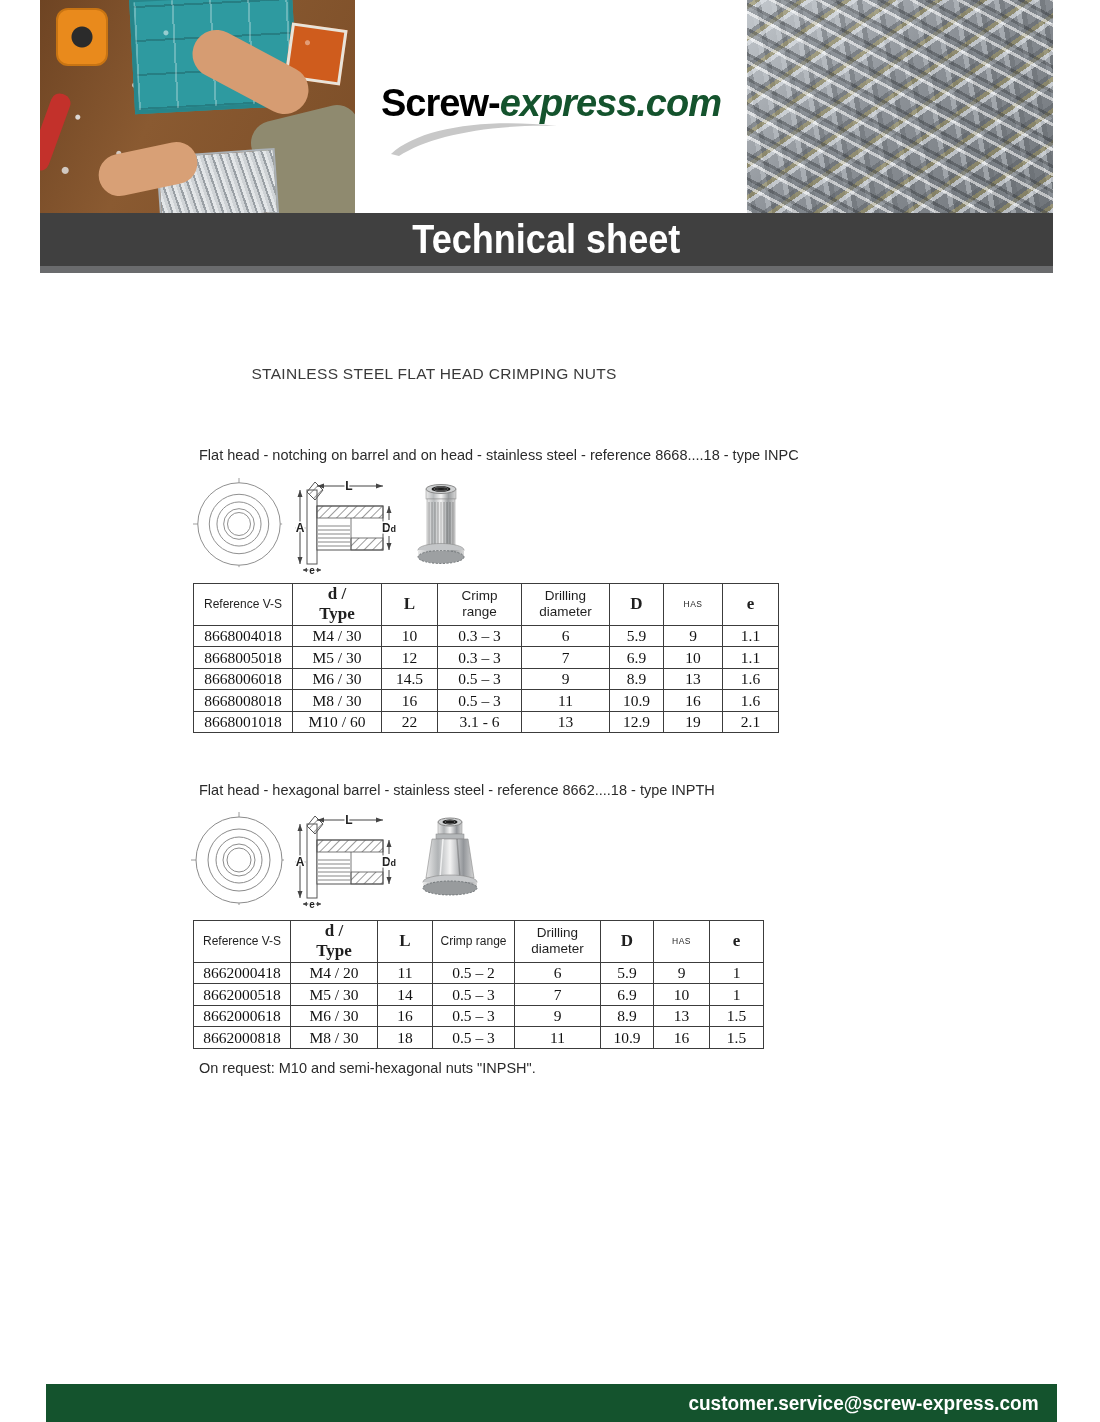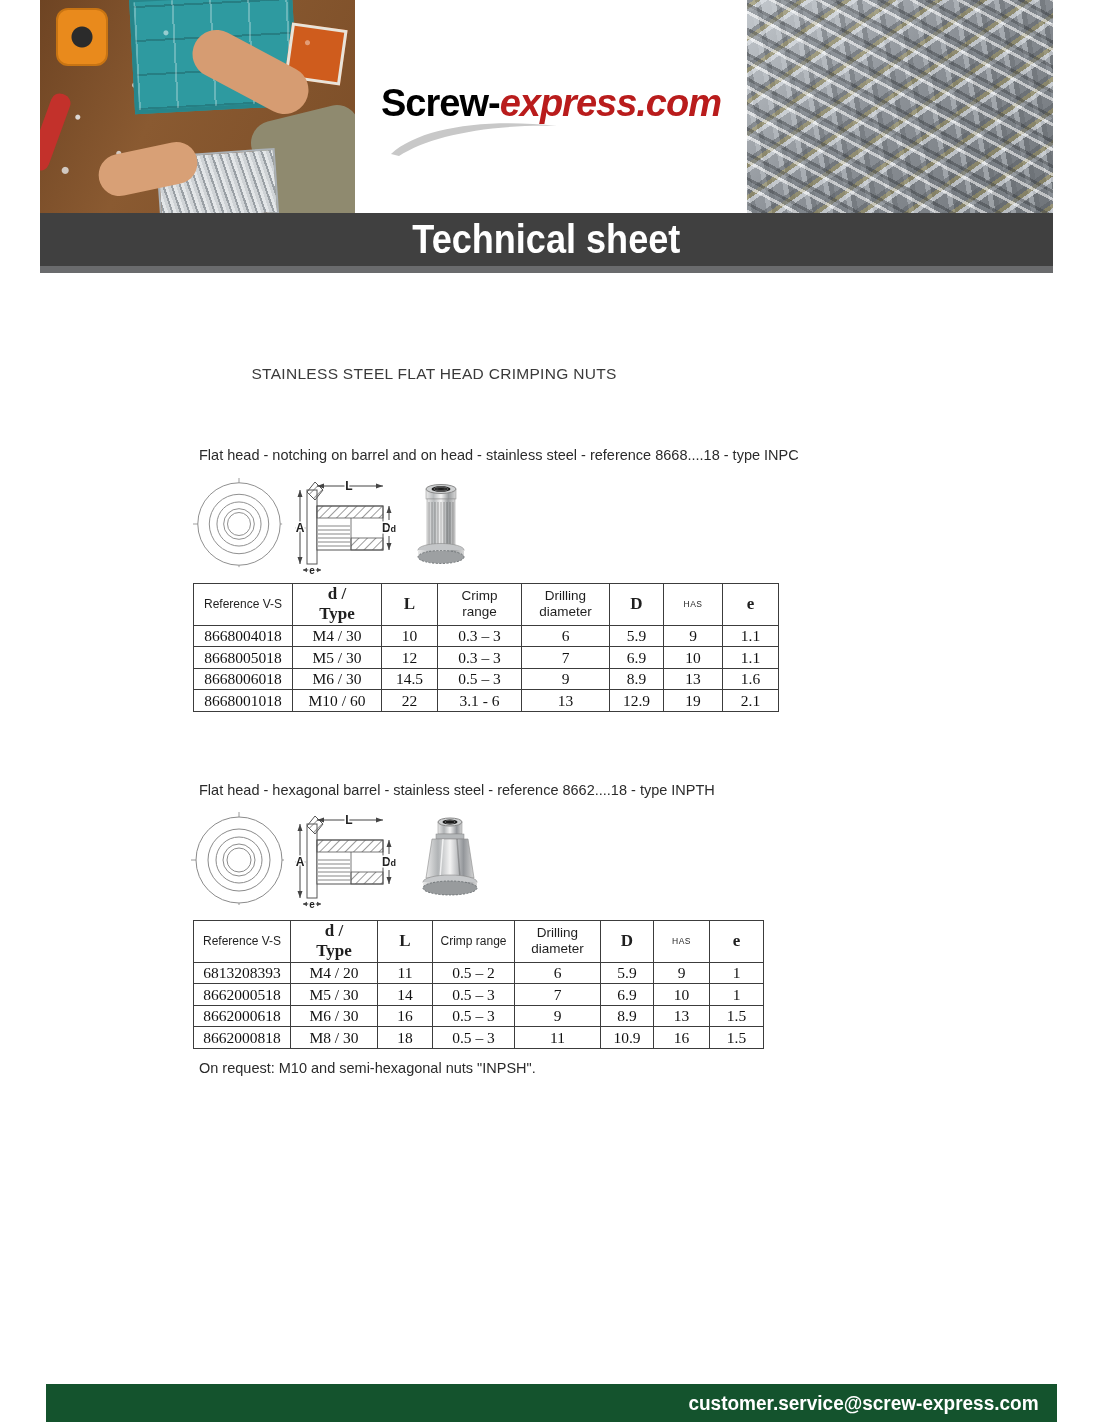--- a/index.html
+++ b/index.html
@@ -38,21 +38,21 @@
     background:
       radial-gradient(circle at 12% 55%,rgba(230,230,230,.9) 0 2px,transparent 3px),
       radial-gradient(circle at 25% 72%,rgba(230,230,230,.8) 0 2px,transparent 3px),
       radial-gradient(circle at 8% 80%,rgba(230,230,230,.8) 0 3px,transparent 4px),
       radial-gradient(circle at 30% 40%,rgba(230,230,230,.7) 0 2px,transparent 3px);}
 
   #logo-area{left:355px;top:0;width:392px;height:213px;background:#ffffff;}
   .logo-line{position:absolute;left:0;right:0;top:82px;text-align:center;white-space:nowrap;
     font-size:38px;font-weight:700;letter-spacing:-1px;}
   .logo-prefix{color:#000000;}
-  .logo-suffix{color:#b91c1c;font-style:italic;}
+  .logo-suffix{color:#14532d;font-style:italic;}
   #swoosh{position:absolute;left:34px;top:120px;width:170px;height:36px;}
 
   #photo-right{left:747px;top:0;width:306px;height:213px;overflow:hidden;
     background:
       repeating-linear-gradient(28deg,rgba(255,255,255,.55) 0 3px,rgba(120,126,132,.55) 3px 7px,rgba(60,64,68,.45) 7px 10px,transparent 10px 22px),
       repeating-linear-gradient(-35deg,rgba(230,234,238,.6) 0 4px,rgba(150,138,78,.5) 4px 8px,rgba(90,95,100,.5) 8px 12px,transparent 12px 26px),
       repeating-linear-gradient(80deg,rgba(200,205,210,.45) 0 5px,rgba(100,105,110,.45) 5px 10px,transparent 10px 20px),
       linear-gradient(135deg,#c4c9ce,#8d9298 45%,#70757a);}
 
   
@@ -253,20 +253,30 @@
         <td>8668006018</td>
         <td>M6 / 30</td>
         <td>14.5</td>
         <td>0.5 – 3</td>
         <td>9</td>
         <td>8.9</td>
         <td>13</td>
         <td>1.6</td>
       </tr>
       <tr>
+        <td>8668008018</td>
+        <td>M8 / 30</td>
+        <td>16</td>
+        <td>0.5 – 3</td>
+        <td>11</td>
+        <td>10.9</td>
+        <td>16</td>
+        <td>1.6</td>
+      </tr>
+      <tr>
         <td>8668001018</td>
         <td>M10 / 60</td>
         <td>22</td>
         <td>3.1 - 6</td>
         <td>13</td>
         <td>12.9</td>
         <td>19</td>
         <td>2.1</td>
       </tr>
     </tbody>
@@ -367,21 +377,21 @@
         <th class="h-sans-sm">Crimp range</th>
         <th class="h-sans">Drilling
 diameter</th>
         <th class="h-serif">D</th>
         <th class="h-sans-xs">HAS</th>
         <th class="h-serif">e</th>
       </tr>
     </thead>
     <tbody>
       <tr>
-        <td>6813208393</td>
+        <td>8662000418</td>
         <td>M4 / 20</td>
         <td>11</td>
         <td>0.5 – 2</td>
         <td>6</td>
         <td>5.9</td>
         <td>9</td>
         <td>1</td>
       </tr>
       <tr>
         <td>8662000518</td>

